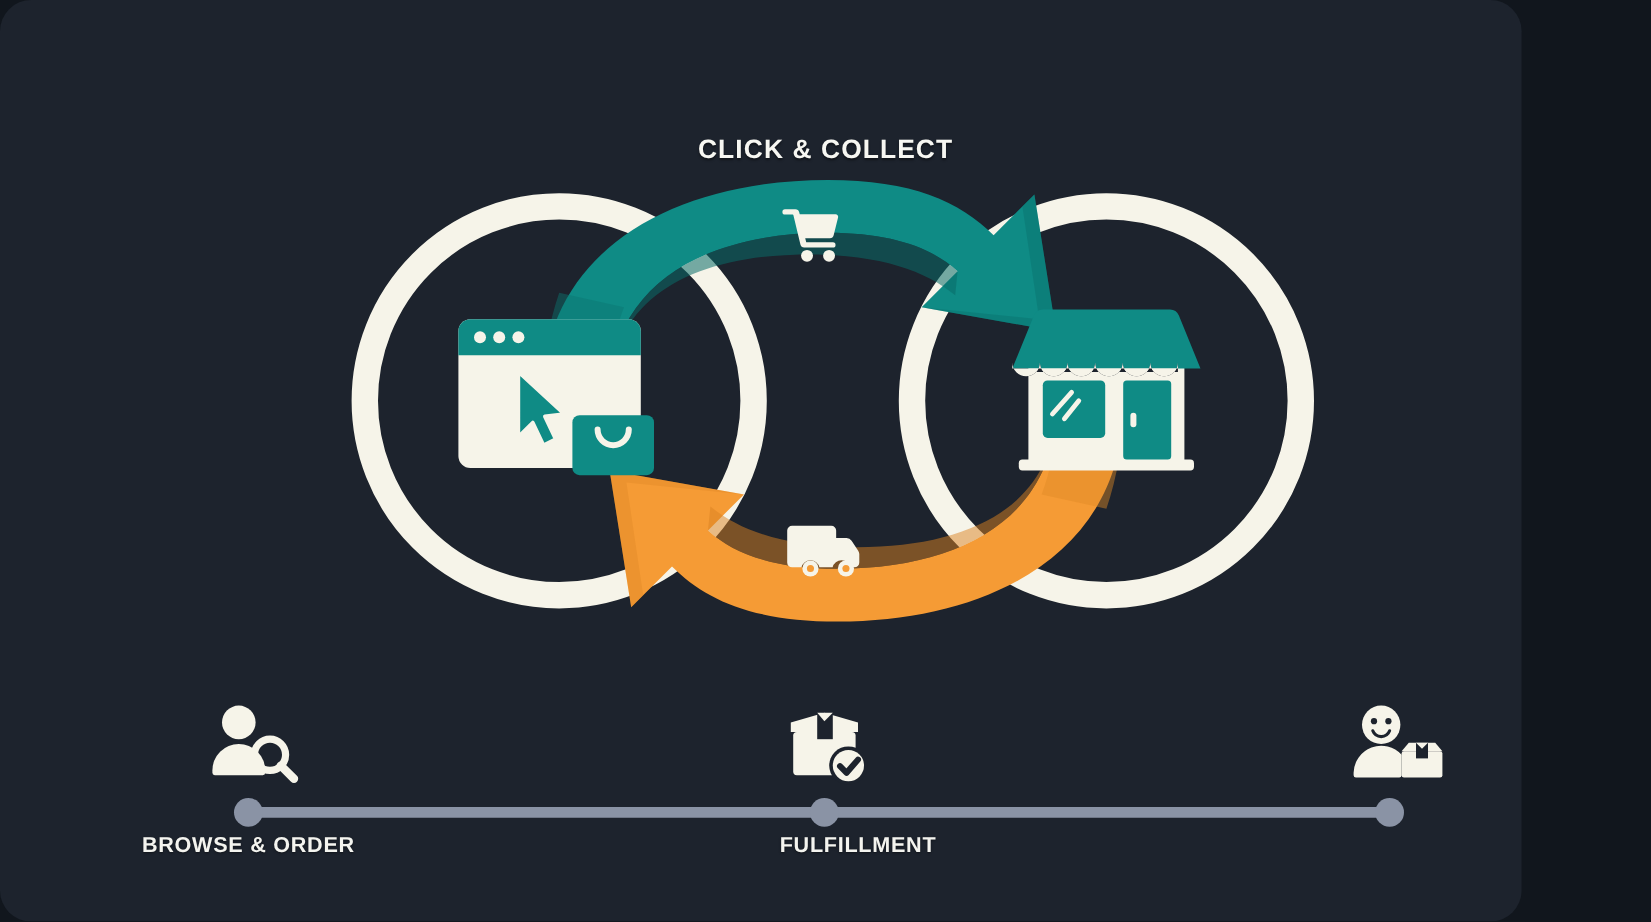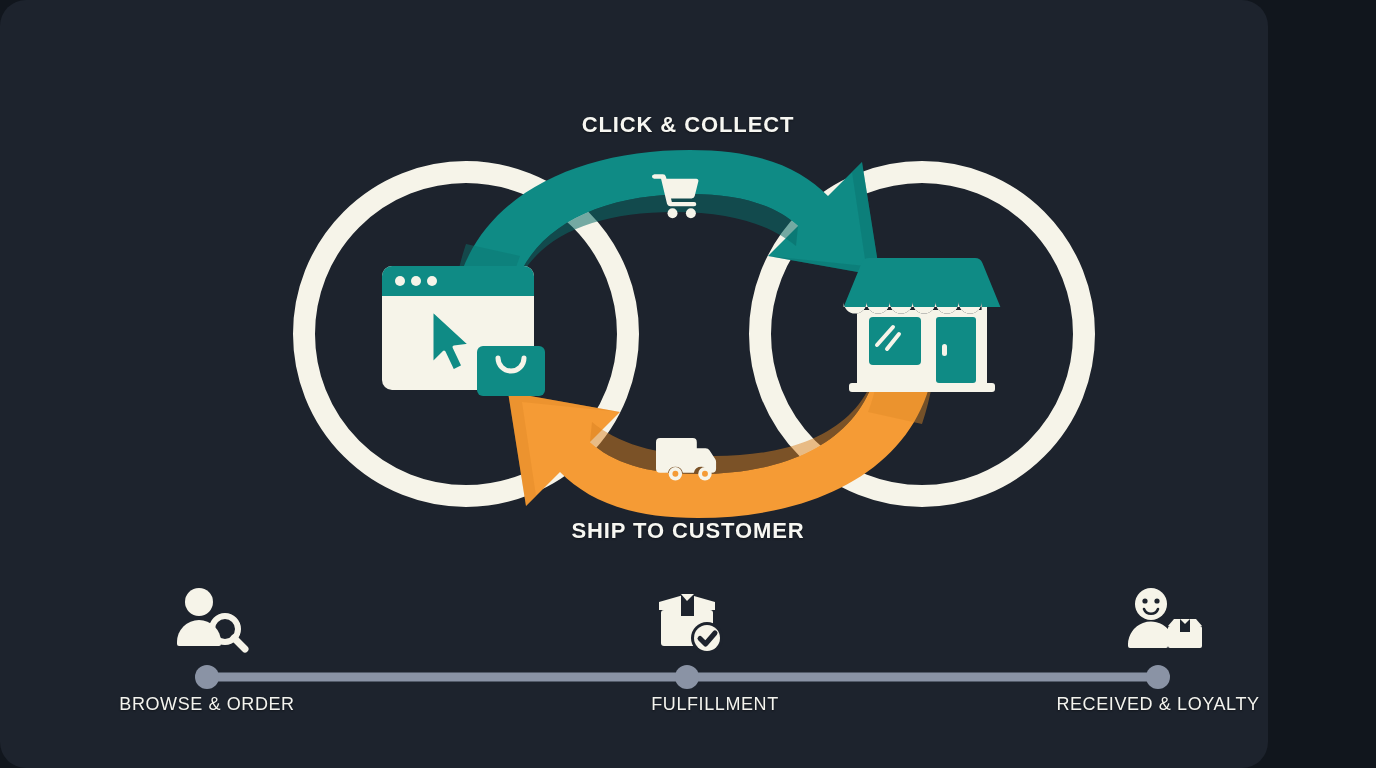--- a/index.html
+++ b/index.html
@@ -48,21 +48,21 @@
   #label-ship-customer {
     top: 518px;
     left: 0;
     width: 1376px;
     font-size: 22px;
   }
   .step-label {
     position: absolute;
     top: 694px;
     color: #f4f4ef;
-    font-weight: normal;
+    font-weight: bold;
     font-size: 18px;
     letter-spacing: 0.6px;
     white-space: nowrap;
     transform: translateX(-50%);
     text-shadow: 0 1px 2px rgba(0,0,0,0.45);
     user-select: none;
   }
 </style>
 </head>
 <body>
@@ -237,21 +237,19 @@
       <path d="M4 56 a23 23 0 0 1 40 -15 v17 a2 2 0 0 1 -2 2 H6 a2 2 0 0 1 -2 -2 Z" fill="#f6f4e9"></path>
       <rect x="44" y="38" width="34" height="22" rx="2" fill="#f6f4e9"></rect>
       <path d="M44 38 L50 31 H72 L78 38 Z" fill="#f6f4e9"></path>
       <rect x="56" y="31" width="10" height="13" fill="#1d232d"></rect>
       <path d="M56 31 L61 36 L66 31 Z" fill="#f6f4e9"></path>
     </g>
   </svg>
 
   <div class="cap-label" id="label-click-collect">CLICK &amp; COLLECT</div>
 
-  <div class="cap-label" id="label-ship-customer">SHIP TO CUSTOMER</div>
 
   <div class="step-label" style="left:207px">BROWSE &amp; ORDER</div>
 
   <div class="step-label" style="left:715px">FULFILLMENT</div>
 
-  <div class="step-label" style="left:1158px">RECEIVED &amp; LOYALTY</div>
 
 </div>
 
 </body></html>

